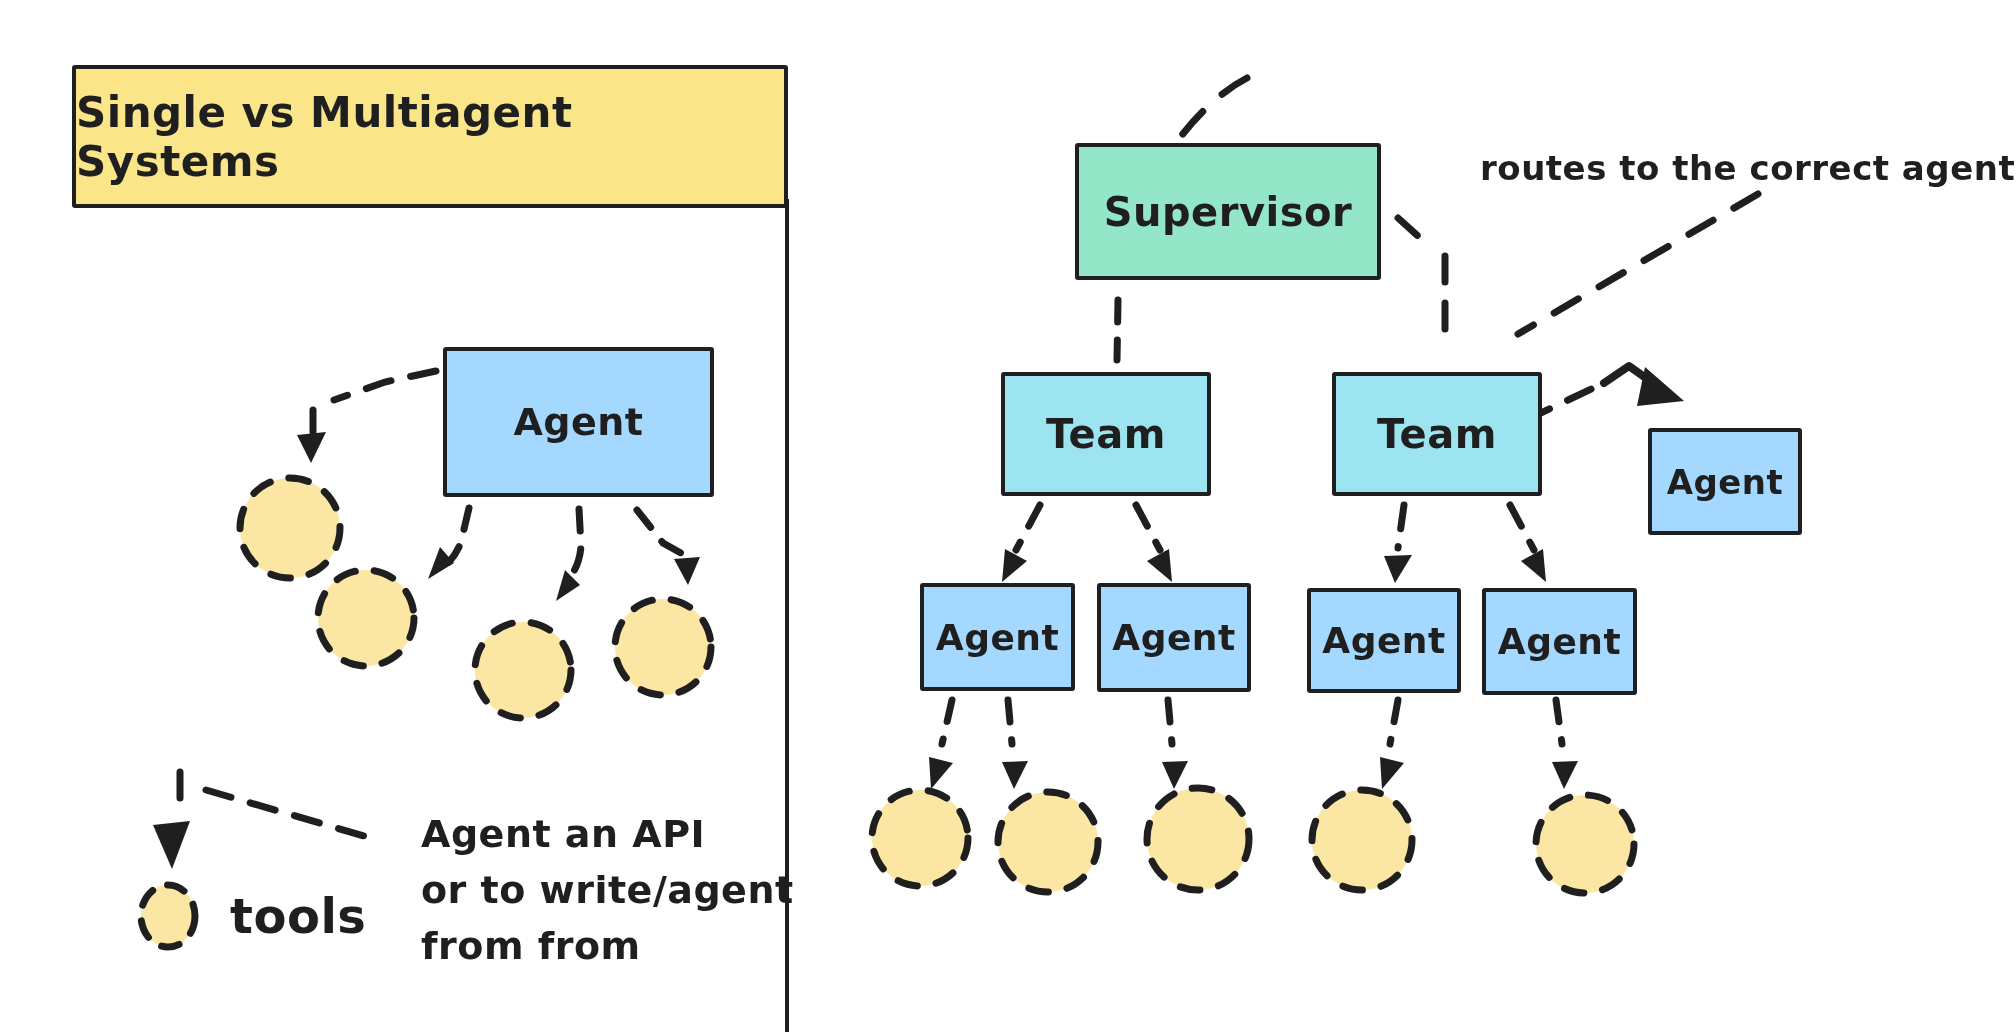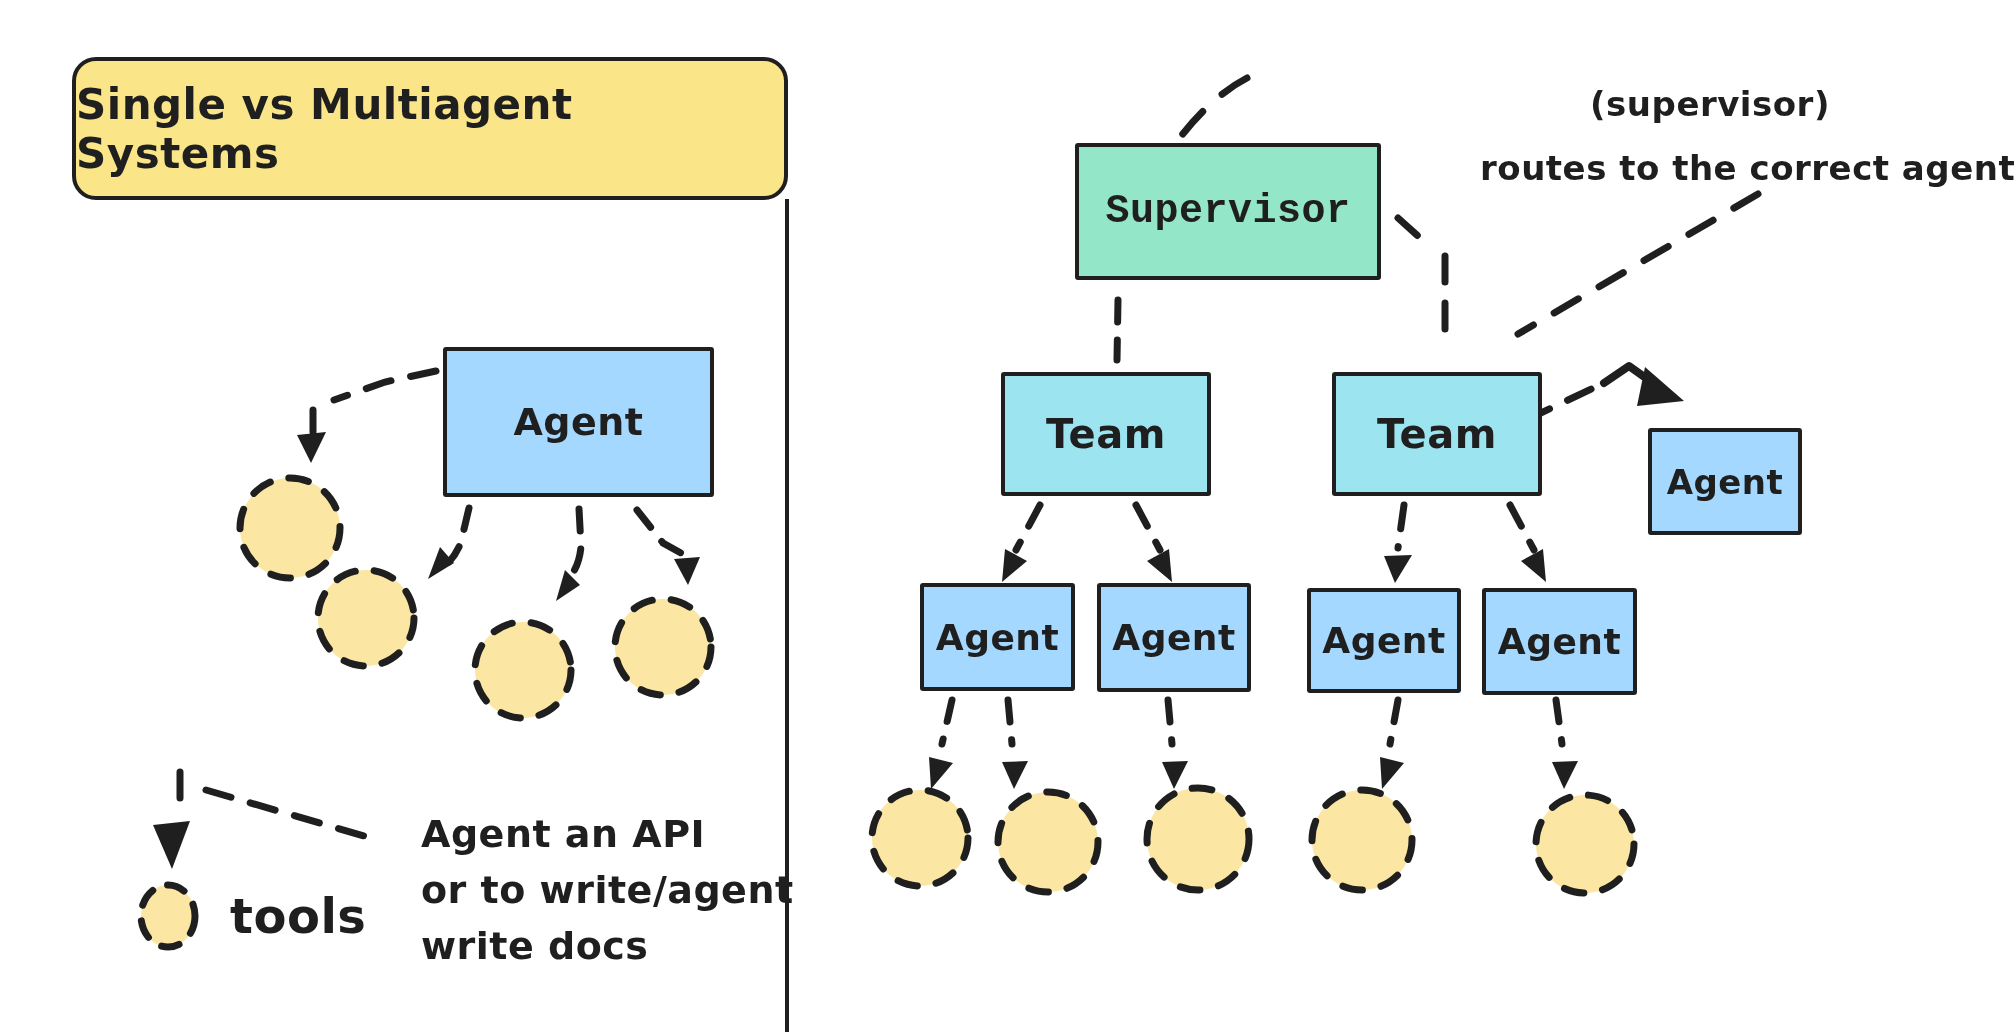--- a/index.html
+++ b/index.html
@@ -13,21 +13,21 @@
   .head{fill:var(--ink,#1f1f1f);stroke:none;}
   .toolc{stroke:var(--ink,#1f1f1f);stroke-width:7;stroke-linecap:round;}
   .node{
     position:absolute;z-index:2;border:4px solid var(--ink,#1f1f1f);border-radius:3px;
     display:flex;align-items:center;justify-content:center;
     font-weight:600;letter-spacing:.5px;box-sizing:border-box;
   }
   .title-box{background:var(--title-fill,#fae588);font-size:42px;font-weight:700;}
   .agent-box{background:var(--agent-fill,#a5d8ff);}
   .team-box{background:var(--team-fill,#9ce4ef);font-size:40px;margin-left:19px;}
-  .sup-box{background:var(--supervisor-fill,#93e6c8);font-size:40px;font-family:Liberation Mono, monospace;}
+  .sup-box{background:var(--supervisor-fill,#93e6c8);font-size:40px;}
   .note{
     position:absolute;z-index:2;font-weight:600;letter-spacing:.5px;
     white-space:nowrap;
   }
   .divider{position:absolute;z-index:2;background:var(--ink,#1f1f1f);}
 </style>
 </head>
 <body>
 
 <div class="canvas">
@@ -82,38 +82,37 @@
 
     <circle class="toolc" stroke-dasharray="20 19" cx="920" cy="838" r="48" fill="#fbe7a3"></circle>
     <circle class="toolc" stroke-dasharray="20 19" cx="1048" cy="842" r="50" fill="#fbe7a3"></circle>
     <circle class="toolc" stroke-dasharray="20 19" cx="1198" cy="839" r="51" fill="#fbe7a3"></circle>
     <circle class="toolc" stroke-dasharray="20 19" cx="1362" cy="840" r="50" fill="#fbe7a3"></circle>
     <circle class="toolc" stroke-dasharray="20 19" cx="1585" cy="844" r="49" fill="#fbe7a3"></circle>
 
     <ellipse class="toolc" stroke-dasharray="18 16" cx="168" cy="916" rx="27" ry="31" fill="#fbe7a3"></ellipse>
   </svg>
 
-  <div class="node title-box" style="left:72px;top:57px;width:716px;height:143px;border-radius:24px;">
+  <div class="node title-box" style="left:72px;top:65px;width:716px;height:143px;">
     <span>Single vs Multiagent Systems</span>
   </div>
   <div class="divider" style="left:785px;top:199px;width:4px;height:833px;"></div>
 
   <div class="node agent-box" style="left:443px;top:347px;width:271px;height:150px;font-size:38px;">
     <span>Agent</span>
   </div>
 
   <div class="note" style="left:230px;top:888px;font-size:48px;">tools</div>
 
   <div class="note" style="left:421px;top:806px;font-size:38px;line-height:56px;">
     <div>Agent an API</div>
     <div>or to write/agent</div>
-    <div>write docs</div>
+    <div>from from</div>
   </div>
 
-  <div class="note" style="left:1510px;top:84px;width:400px;text-align:center;font-size:34px;">(supervisor)</div>
   <div class="note" style="left:1480px;top:148px;width:534px;text-align:right;font-size:34px;">routes to the correct agent</div>
 
   <div class="node sup-box" style="left:1075px;top:143px;width:306px;height:137px;">
     <span>Supervisor</span>
   </div>
 
   <div class="node team-box" style="left:982px;top:372px;width:210px;height:124px;">
     <span>Team</span>
   </div>
   <div class="node team-box" style="left:1313px;top:372px;width:210px;height:124px;">

